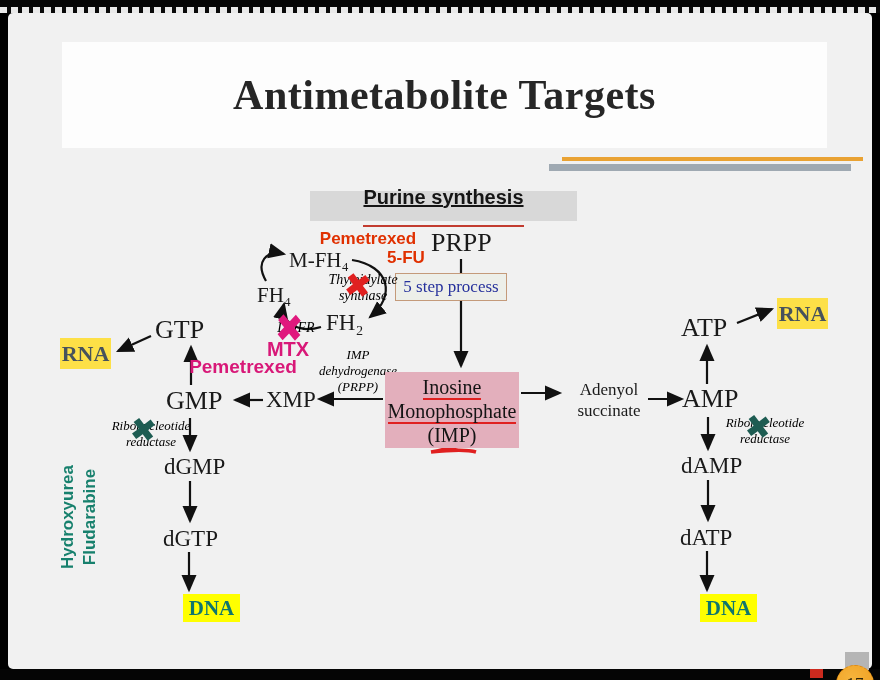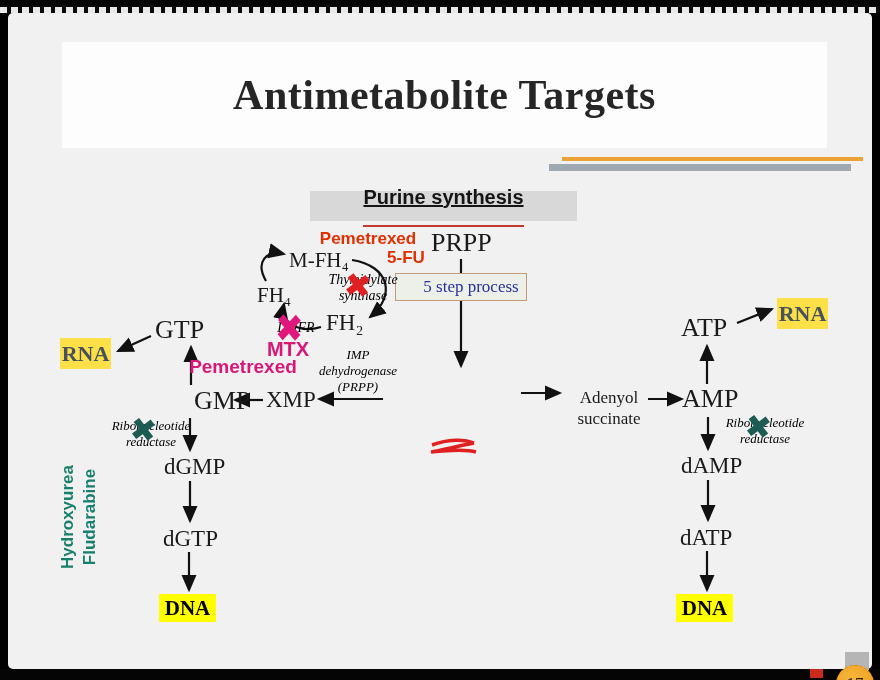--- a/index.html
+++ b/index.html
@@ -33,29 +33,29 @@
   .enzyme{font-style:italic;color:#000000;font-size:14px;line-height:16px;}
   .xmark{position:absolute;font-family:"DejaVu Sans",sans-serif;font-weight:bold;
       transform:rotate(8deg);line-height:1;}
   .x-red{color:#e02020;font-size:33px;}
   .x-mag{color:#e0187d;font-size:34px;transform:rotate(2deg) scaleY(1.15);}
   .x-teal{color:#1d5c52;font-size:32px;}
   
   .rna-box{position:absolute;width:51px;height:31px;background:#fde047;display:flex;align-items:center;
       justify-content:center;font-weight:bold;font-size:22px;color:#47525c;}
   .dna-box{position:absolute;width:57px;height:28px;background:#ffff00;display:flex;align-items:center;
-      justify-content:center;font-weight:bold;font-size:21px;color:#000000;
-      font-family:"Liberation Serif","DejaVu Serif",serif;}
+      justify-content:center;font-weight:bold;font-size:21px;color:#0f766e;
+      font-family:"Liberation Serif","DejaVu Serif",serif;margin-left:24px;}
   .imp-box{position:absolute;left:377px;top:359px;width:134px;height:73px;background:#e3afbc;
       text-align:center;font-size:20px;line-height:24px;color:#141414;padding-top:3px;}
   .imp-box .ul{border-bottom:2px solid #e02020;padding-bottom:0px;}
   .step-box{position:absolute;left:387px;top:260px;width:110px;height:26px;background:#edefe9;
       border:1px solid #c49a7a;display:flex;align-items:center;justify-content:center;
-      font-size:17px;color:#26319c;padding-left:20px;}
-  .adenyl{position:absolute;left:556px;top:374px;width:90px;text-align:center;font-size:17px;
+      font-size:17px;color:#26319c;}
+  .adenyl{position:absolute;left:556px;top:366px;width:90px;text-align:center;font-size:17px;
       line-height:21px;color:#1a1a1a;}
   
   .vdrugs{position:absolute;left:13px;top:480px;width:120px;height:48px;
       transform:rotate(-90deg);transform-origin:center;
       font-family:"Liberation Sans","DejaVu Sans",sans-serif;font-weight:bold;font-size:17px;
       line-height:22px;color:#17806d;text-align:center;white-space:nowrap;}
   
   .badge-tab{position:absolute;left:837px;top:639px;width:24px;height:18px;background:#b5b5b5;}
   .page-badge{position:absolute;left:828px;top:652px;width:36px;height:36px;border-radius:50%;
       background:radial-gradient(circle at 40% 35%,#f6b43c,#ef9d1e);border:1px dashed #e08a10;
@@ -129,28 +129,33 @@
       <span>synthase</span>
     </div>
     <div class="xmark x-red" style="left:336px;top:256px;">✖</div>
     <div class="node enzyme" style="left:258px;top:307px;width:60px;">DHFR</div>
     <div class="xmark x-mag" style="left:267px;top:298px;">✖</div>
     <div class="node magbold" style="left:250px;top:325px;width:60px;font-size:20px;">MTX</div>
     <div class="node magbold" style="left:175px;top:343px;width:120px;font-size:19px;">Pemetrexed</div>
 
     <div class="node serif24" style="left:147px;top:302px;">GTP</div>
     <div class="rna-box" style="left:52px;top:325px;">RNA</div>
-    <div class="node serif24" style="left:158px;top:373px;margin-left:28px;">GMP</div>
+    <div class="node serif24" style="left:158px;top:373px;">GMP</div>
     <div class="node serif22" style="left:258px;top:374px;">XMP</div>
     <div class="node enzyme" style="left:300px;top:334px;width:100px;font-size:13px;">
       <span>IMP</span><br>
       <span>dehydrogenase</span><br>
       <span>(PRPP)</span>
     </div>
 
+    <div class="imp-box">
+      <span class="ul">Inosine</span><br>
+      <span class="ul">Monophosphate</span><br>
+      <span>(IMP)</span>
+    </div>
     <div class="adenyl">
       <span>Adenyol</span><br>
       <span>succinate</span>
     </div>
 
     <div class="node serif24" style="left:674px;top:371px;">AMP</div>
     <div class="node serif24" style="left:673px;top:300px;">ATP</div>
     <div class="rna-box" style="left:769px;top:285px;">RNA</div>
     <div class="node enzyme" style="left:707px;top:402px;width:100px;font-size:13px;">
       <span>Ribonucleotide</span><br>

